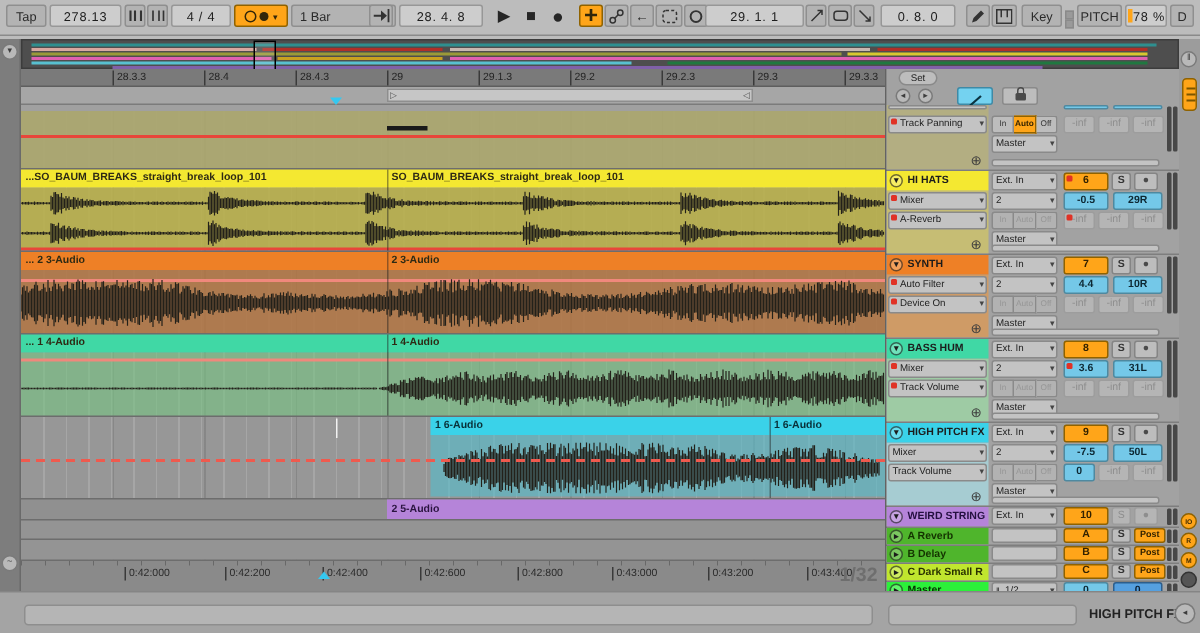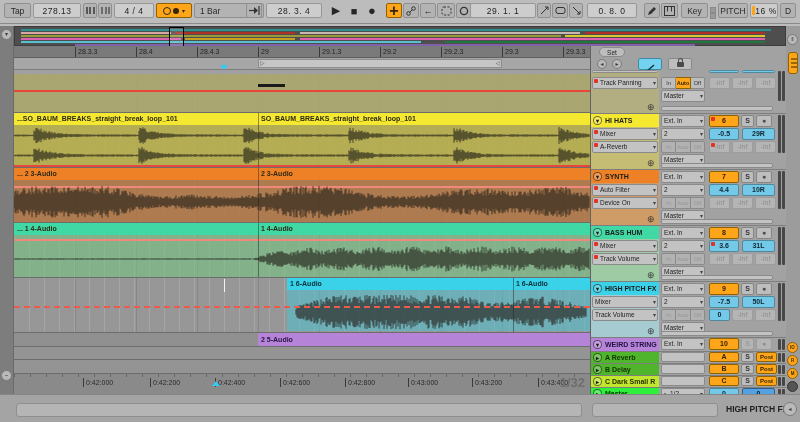--- a/index.html
+++ b/index.html
@@ -108,21 +108,21 @@
     <div class="tbtn" style="left:194px;width:70px;text-align:left;padding-left:5px;">
       <span>1 Bar</span>
       <span style="font-size:6px;float:right;margin-right:3px;">▾</span></div>
     <div class="ticon" style="left:246px;width:16px;">
       <svg class="ic" width="11" height="9">
           <path d="M0 4.5h5" stroke="#333" stroke-width="1.2"></path>
           <path d="M5 1l4 3.5-4 3.5z" fill="#333"></path>
           <path d="M10 0v9" stroke="#333" stroke-width="1.2"></path>
         </svg>
       </div>
-    <div class="tdisp" style="left:266px;width:56px;">28. 3. 4</div>
+    <div class="tdisp" style="left:266px;width:56px;">28. 4. 8</div>
     <div class="flat" style="left:328px;width:16px;">
         <span>▶</span>
       </div>
     <div class="flat" style="left:346px;width:16px;">
         <span>■</span>
       </div>
     <div class="flat" style="left:364px;width:16px;">
         <span style="font-size:13px;">●</span>
       </div>
     <div class="ticon orange" style="left:386px;width:16px;font-weight:bold;color:#33270a;">
@@ -175,21 +175,21 @@
           <rect x="0.5" y="0.5" width="10" height="9" fill="none" stroke="#333"></rect>
           <path d="M3.5 0.5v5M7.5 0.5v5" stroke="#333"></path>
         </svg>
       </div>
     <div class="tbtn" style="left:681px;width:27px;">Key</div>
     <div class="abs" style="left:710px;top:7px;width:4px;height:4px;background:#9a9a9a;border:1px solid #8a8a8a;"></div>
     <div class="abs" style="left:710px;top:13px;width:4px;height:4px;background:#9a9a9a;border:1px solid #8a8a8a;"></div>
     <div class="tbtn" style="left:718px;width:30px;">PITCH</div>
     <div class="tdisp" style="left:750px;width:28px;">
       <span class="abs" style="left:1px;top:2px;width:3px;height:9px;background:#ffa519;"></span>
-      <span style="margin-left:4px;">16 %</span></div>
+      <span style="margin-left:4px;">78 %</span></div>
     <div class="tbtn" style="left:780px;width:16px;">D</div>
   </div>
 
   <div class="overview">
     <div class="ovseg" style="left:6px;top:2px;width:750px;background:#2e8f8f;"></div>
     <div class="ovseg" style="left:6px;top:5px;width:150px;background:#d8a8a0;"></div>
     <div class="ovseg" style="left:160px;top:5px;width:120px;background:#b03028;"></div>
     <div class="ovseg" style="left:285px;top:5px;width:280px;background:#c8b8b0;"></div>
     <div class="ovseg" style="left:570px;top:5px;width:180px;background:#b03028;"></div>
     <div class="ovseg" style="left:6px;top:8px;width:540px;background:#9a9a38;"></div>

